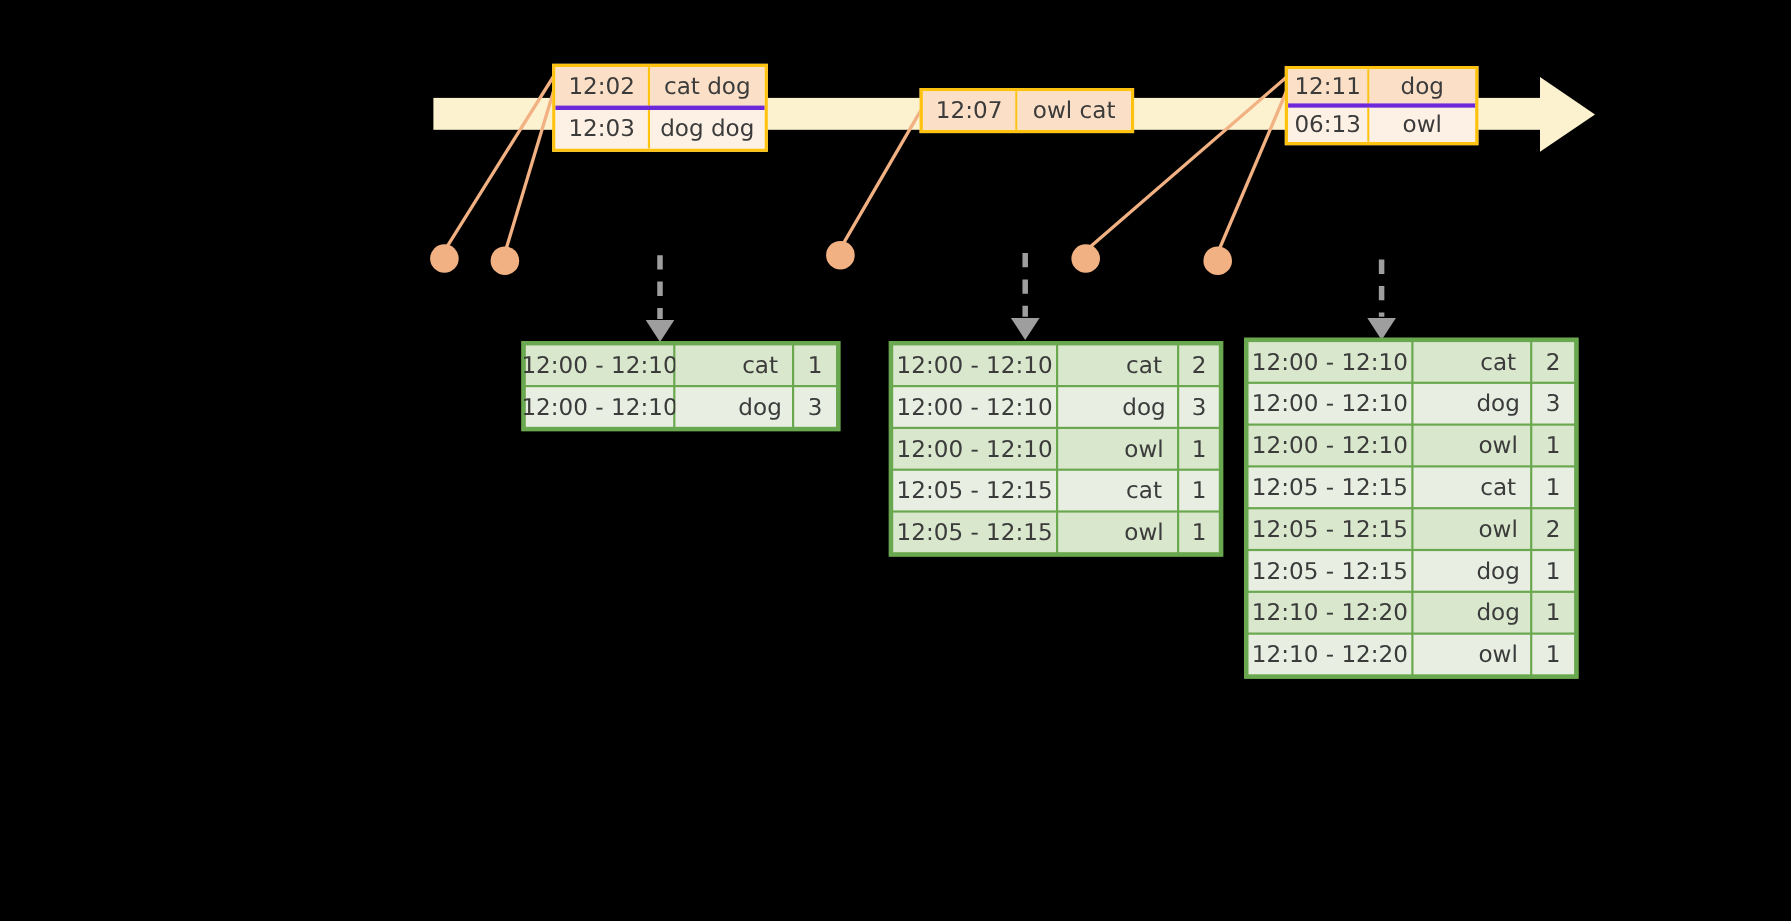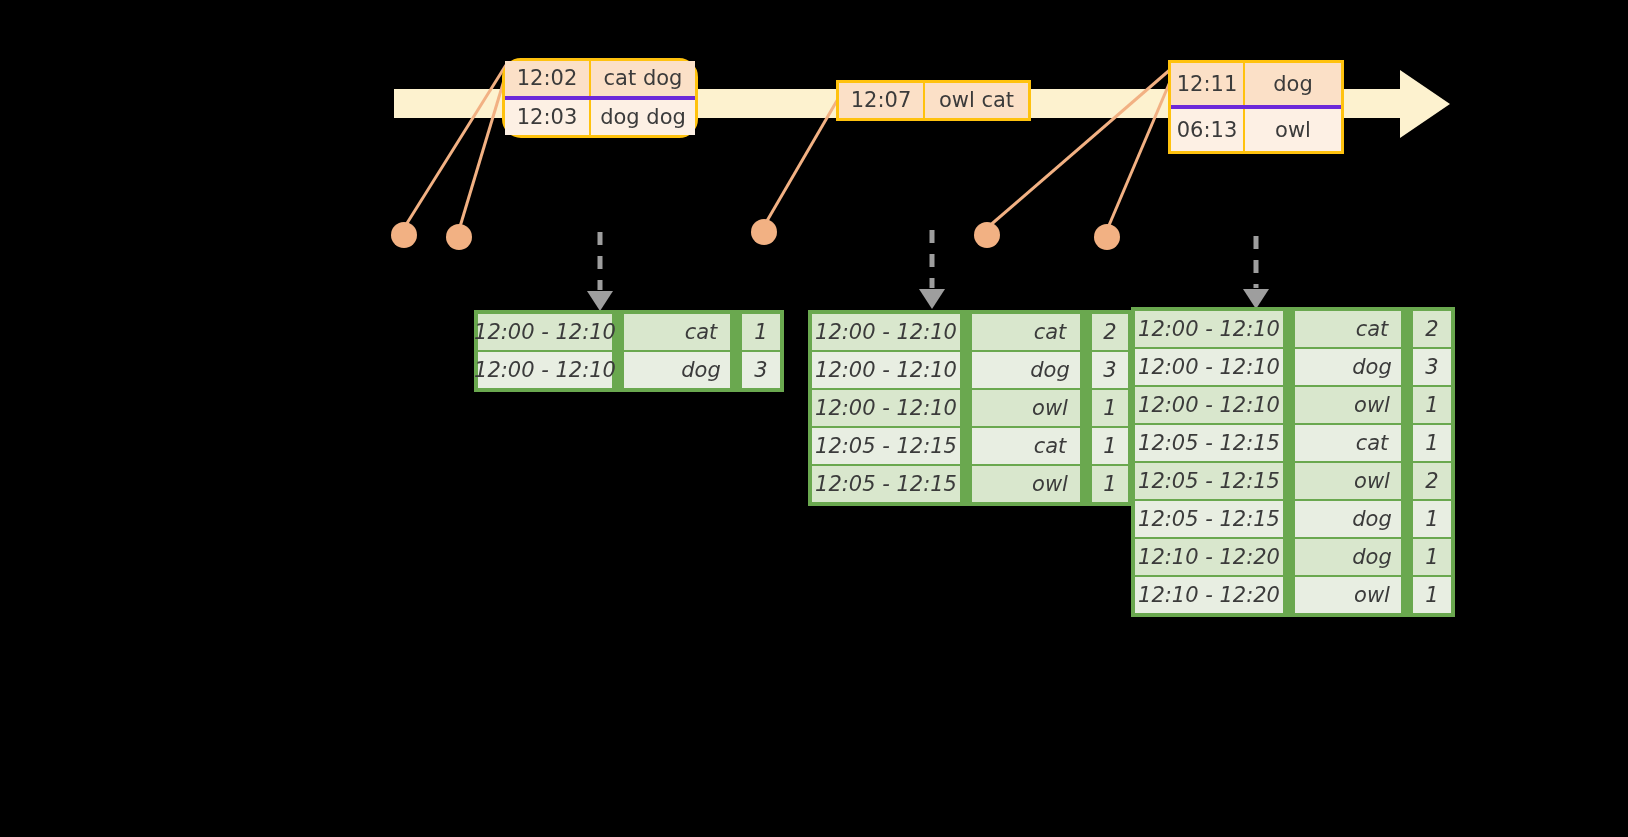--- a/index.html
+++ b/index.html
@@ -66,23 +66,23 @@
     align-items: center;
     justify-content: center;
     color: #3b3b3b;
     font-size: 21px;
     line-height: 1;
     white-space: nowrap;
   }
   .evt-cell.time { width: 84px; border-right: 2px solid #ffc20e; }
   .evt-cell.val  { flex: 1 1 auto; }
 
-  #evt-a { left: 502px; top: 58px;  width: 196px; height: 80px; border-radius: 19px; }
+  #evt-a { left: 502px; top: 58px;  width: 196px; height: 80px; }
   #evt-b { left: 836px; top: 80px;  width: 195px; height: 41px; }
-  #evt-c { left: 1168px; top: 60px; width: 176px; height: 94px; }
+  #evt-c { left: 1168px; top: 60px; width: 176px; height: 72px; }
 
   #evt-c .evt-cell.time { width: 72px; }
 
   
   .dot {
     position: absolute;
     width: 26px; height: 26px;
     border-radius: 50%;
     background: #f2b183;
   }
@@ -93,23 +93,22 @@
     position: absolute;
     border: 4px solid #6aa84f;
     box-sizing: border-box;
     background: #6aa84f;
     display: flex;
     flex-direction: column;
     gap: 2px;
   }
   .tr {
     display: flex;
-    gap: 12px;
+    gap: 2px;
     height: 36px;
-    font-style: italic;
   }
   .td {
     display: flex;
     align-items: center;
     justify-content: center;
     color: #3b3b3b;
     font-size: 21px;
     line-height: 1;
     white-space: nowrap;
     background: #e8eee2;

